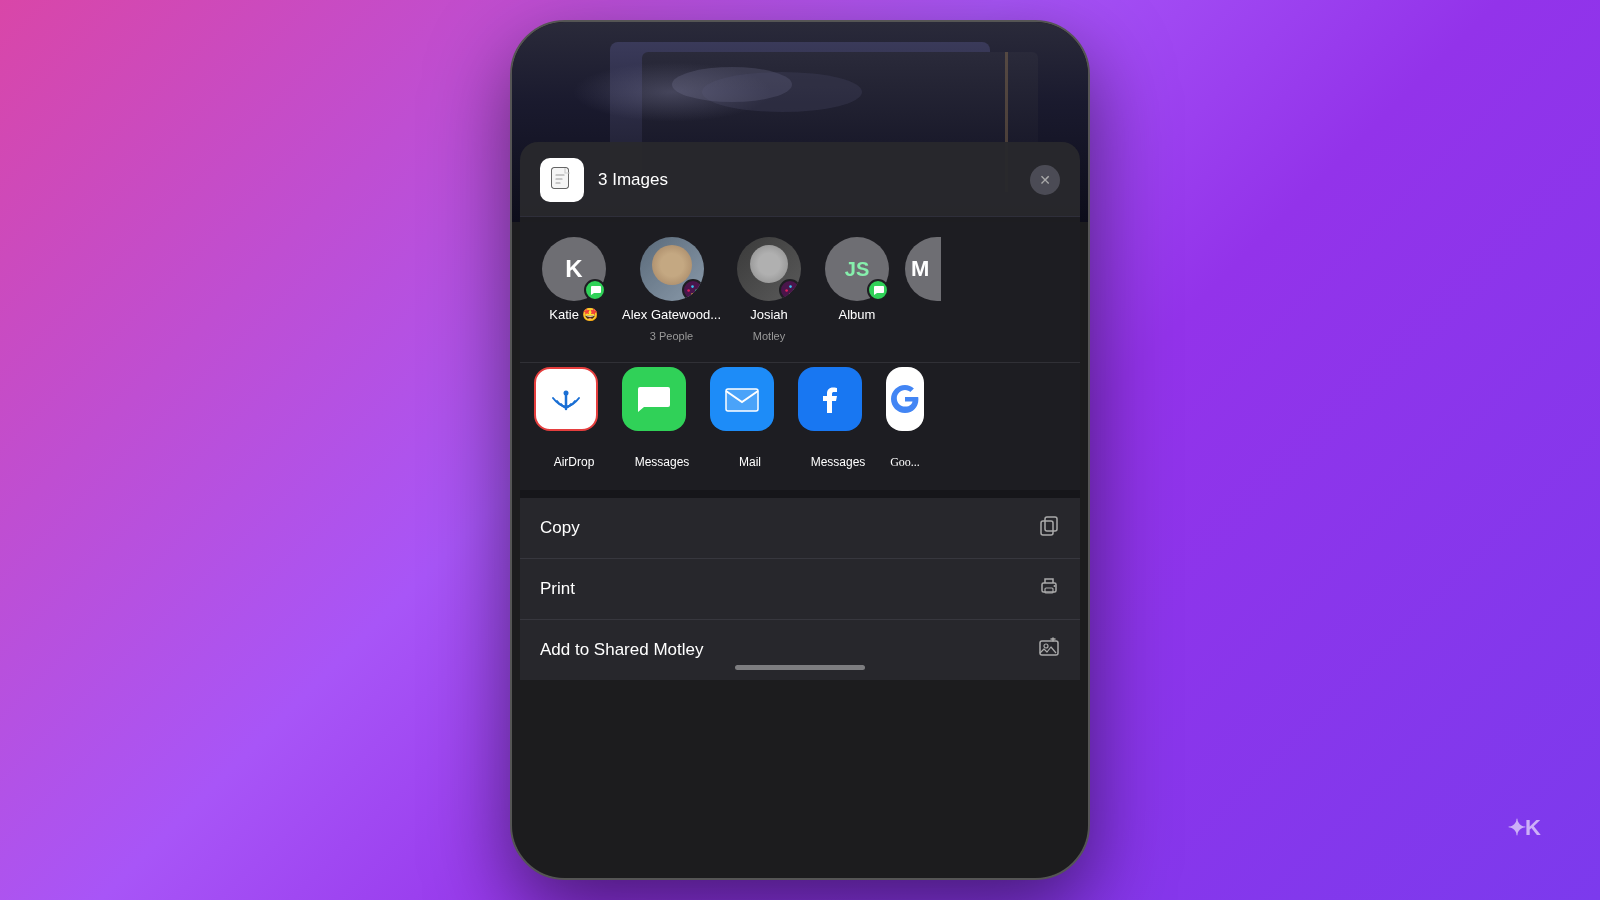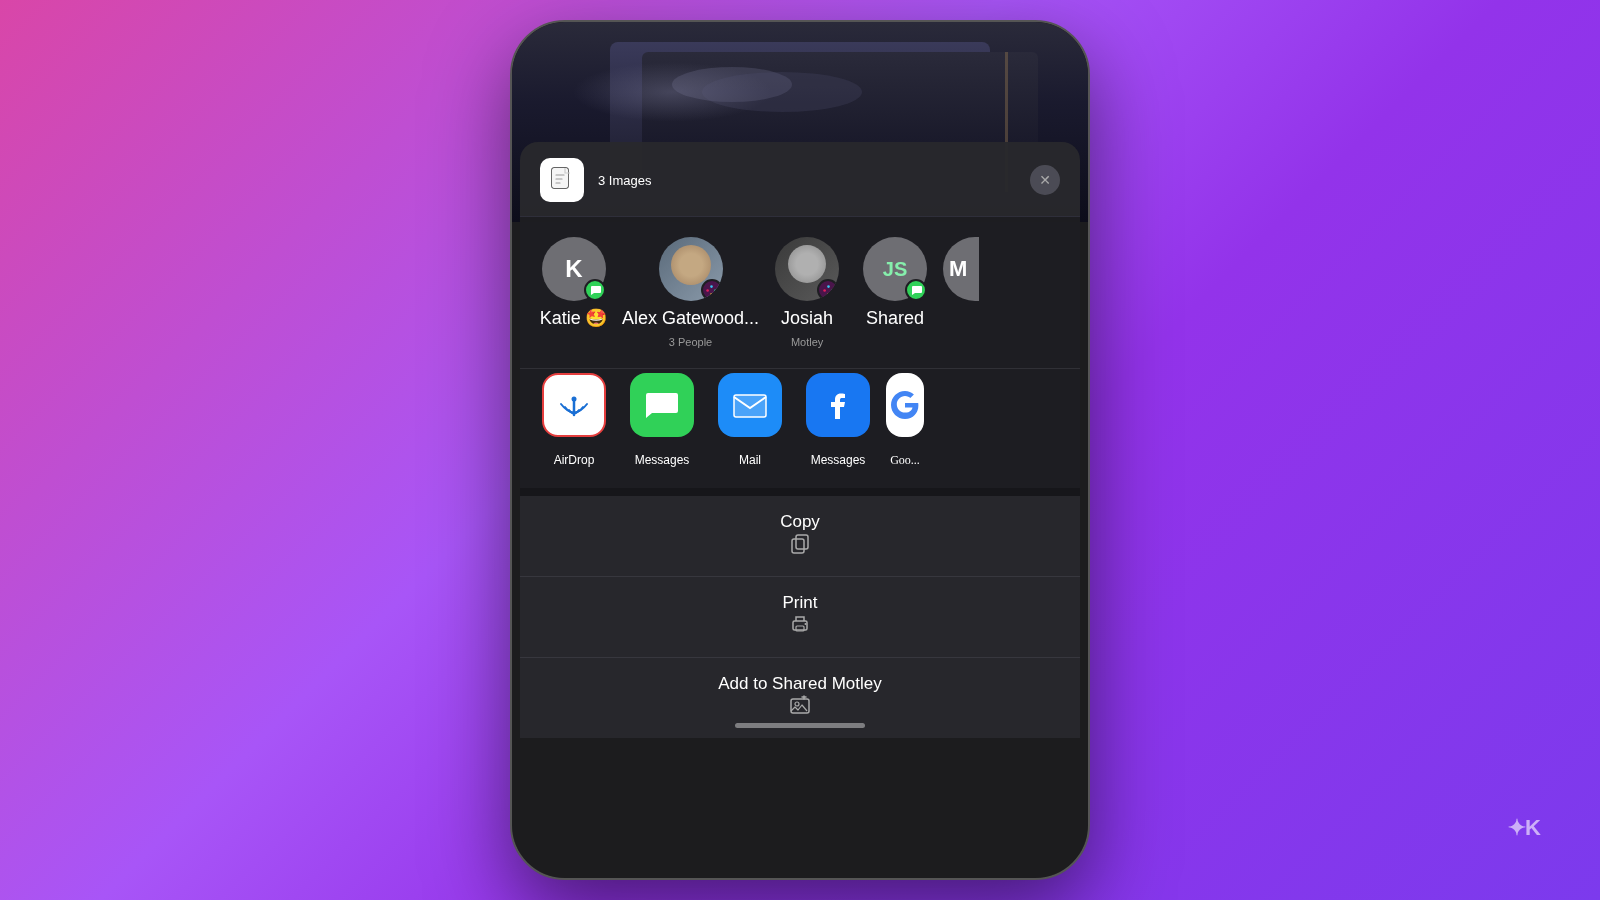--- a/index.html
+++ b/index.html
@@ -105,21 +105,21 @@
       margin-right: 14px;
       flex-shrink: 0;
     }
     .share-icon svg {
       width: 26px; height: 26px;
     }
 
     .share-title {
       flex: 1;
       color: #fff;
-      font-size: 13px;
+      font-size: 17px;
       font-weight: 500;
     }
 
     .close-btn {
       width: 30px; height: 30px;
       background: rgba(80,80,90,0.9);
       border-radius: 50%;
       display: flex; align-items: center; justify-content: center;
       cursor: pointer;
       color: #aaa;
@@ -203,21 +203,21 @@
       background: #30d158;
       display: flex; align-items: center; justify-content: center;
     }
     .badge-slack {
       background: #4a154b;
       display: flex; align-items: center; justify-content: center;
     }
 
     .person-name {
       color: #fff;
-      font-size: 18px;
+      font-size: 13px;
       text-align: center;
       line-height: 1.3;
     }
     .person-sublabel {
       color: #999;
       font-size: 11px;
       text-align: center;
     }
 
     
@@ -226,22 +226,21 @@
       margin: 0 8px;
       padding: 4px 14px 20px;
       display: flex;
       gap: 8px;
       overflow: hidden;
     }
 
     .app-item {
       display: flex;
       flex-direction: column;
-      align-items: center;
-      gap: 16px;
+      gap: 24px;
       min-width: 80px;
       cursor: pointer;
     }
 
     .app-icon {
       width: 64px; height: 64px;
       border-radius: 16px;
       display: flex; align-items: center; justify-content: center;
       position: relative;
       overflow: hidden;
@@ -282,21 +281,20 @@
       background: rgba(40,40,44,0.97);
       border-radius: 0;
     }
 
     .action-row {
       display: flex;
       align-items: center;
       padding: 16px 20px;
       cursor: pointer;
       border-bottom: 1px solid rgba(80,80,90,0.4);
-      flex-direction: column;
     }
     .action-row:last-child {
       border-bottom: none;
     }
 
     .action-label {
       flex: 1;
       color: #fff;
       font-size: 17px;
     }
@@ -418,21 +416,21 @@
         <div class="person-item">
           <div class="person-avatar avatar-initials">
             <span style="font-size:20px;font-weight:600;color:#86efac;">JS</span>
 
             <div class="avatar-badge badge-messages">
               <svg width="13" height="13" viewBox="0 0 13 13">
                   <path d="M2 2h9a1 1 0 011 1v5a1 1 0 01-1 1H5l-3 2V3a1 1 0 011-1z" fill="#fff"></path>
                 </svg>
             </div>
           </div>
-          <span class="person-name">Shared</span>
+          <span class="person-name">Album</span>
         </div>
 
         <div class="person-item partial-person" style="min-width:36px;">
           <div style="width:36px;height:64px;border-radius:32px 0 0 32px;background:#6e6e73;display:flex;align-items:center;justify-content:flex-start;overflow:hidden;padding-left:6px;">
             <span style="font-size:22px;font-weight:600;color:#fff;">M</span>
           </div>
         </div>
       </div>
 
       <div style="height:1px;background:rgba(80,80,90,0.4);margin:0 8px;"></div>

